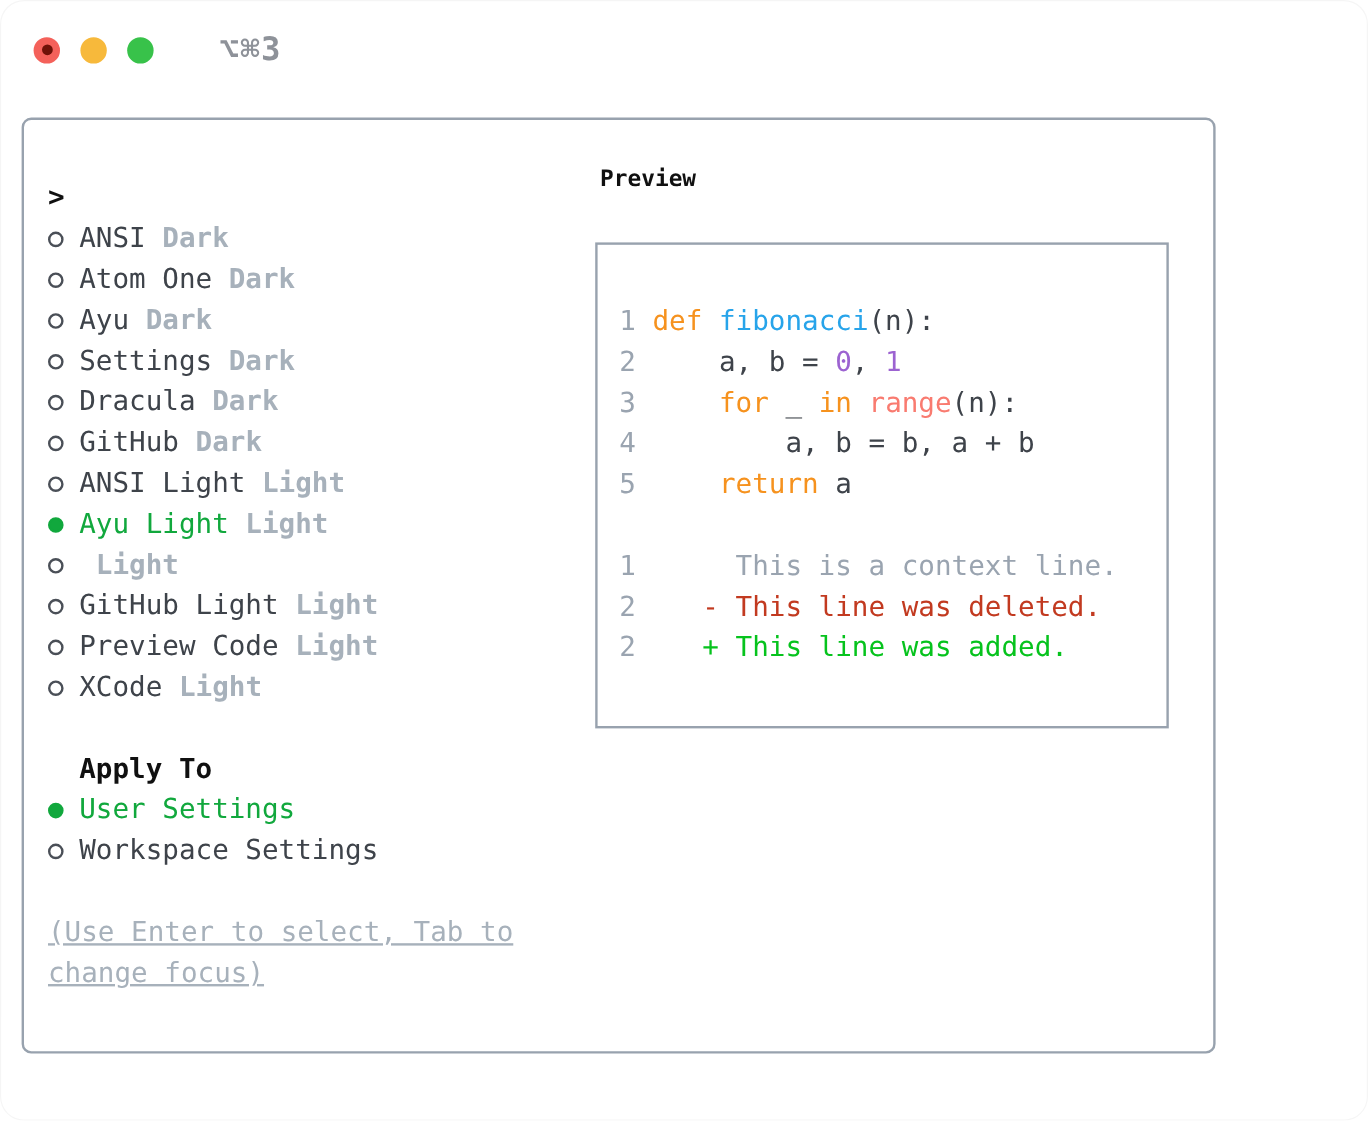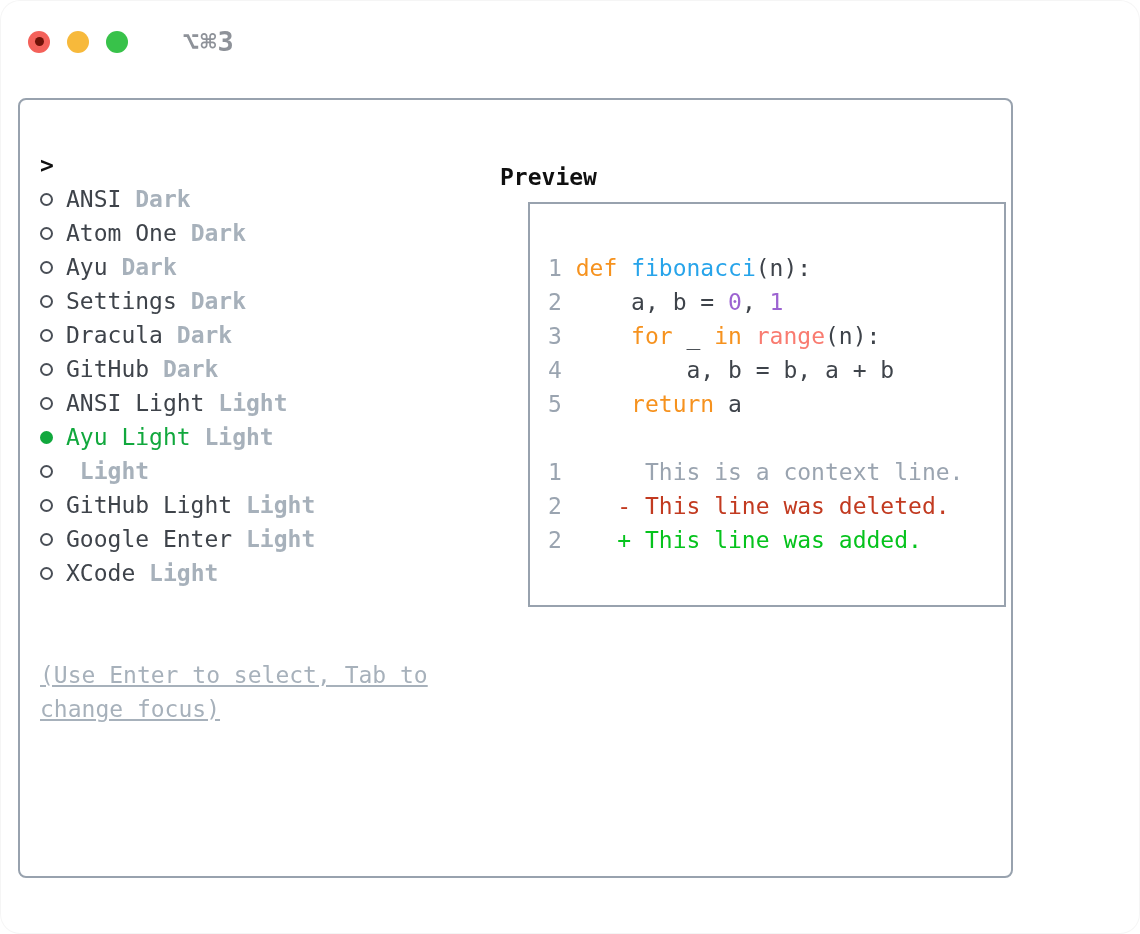--- a/index.html
+++ b/index.html
@@ -47,23 +47,23 @@
   .hdr{font-weight:bold;color:var(--header-text);}
   .marker{font-weight:bold;color:var(--header-text);}
   .radio{width:13px;height:13px;border-radius:50%;border:2px solid #4A4F57;}
   .radio.sel{background:var(--accent-green);border-color:var(--accent-green);}
   .item-name{color:var(--item-text);}
   .item-name.sel{color:var(--accent-green);}
   .item-variant{color:var(--muted-text);font-weight:bold;}
   .spacer{height:34px;}
   .hint{width:420px;color:var(--muted-text);white-space:normal;text-decoration:underline;}
 
-  .preview-title{position:absolute;left:480px;top:60px;height:34px;line-height:34px;font-size:23px;}
+  .preview-title{position:absolute;left:480px;top:32px;height:34px;line-height:34px;font-size:19px;}
   .preview-box{
-    position:absolute;left:508px;top:102px;width:478px;height:405px;
+    position:absolute;left:476px;top:102px;width:478px;height:405px;
     border:2px solid var(--panel-border);background:#fff;
   }
   .preview-box pre{margin:0;padding:47px 0 0 18px;font-family:inherit;font-size:23px;line-height:34px;}
   .ln{color:var(--line-number);}
   .pl{color:var(--item-text);}
   .kw{color:var(--keyword-orange);}
   .fn{color:var(--function-blue);}
   .bi{color:var(--builtin-coral);}
   .num{color:var(--number-purple);}
   .ctx{color:var(--line-number);}
@@ -95,28 +95,34 @@
           <div class="row"><span class="gutter"><span class="radio"></span></span><span class="item-name">ANSI</span><span class="item-variant"> Dark</span></div>
           <div class="row"><span class="gutter"><span class="radio"></span></span><span class="item-name">Atom One</span><span class="item-variant"> Dark</span></div>
           <div class="row"><span class="gutter"><span class="radio"></span></span><span class="item-name">Ayu</span><span class="item-variant"> Dark</span></div>
           <div class="row"><span class="gutter"><span class="radio"></span></span><span class="item-name">Settings</span><span class="item-variant"> Dark</span></div>
           <div class="row"><span class="gutter"><span class="radio"></span></span><span class="item-name">Dracula</span><span class="item-variant"> Dark</span></div>
           <div class="row"><span class="gutter"><span class="radio"></span></span><span class="item-name">GitHub</span><span class="item-variant"> Dark</span></div>
           <div class="row"><span class="gutter"><span class="radio"></span></span><span class="item-name">ANSI Light</span><span class="item-variant"> Light</span></div>
           <div class="row"><span class="gutter"><span class="radio sel"></span></span><span class="item-name sel">Ayu Light</span><span class="item-variant"> Light</span></div>
           <div class="row"><span class="gutter"><span class="radio"></span></span><span class="item-variant"> Light</span></div>
           <div class="row"><span class="gutter"><span class="radio"></span></span><span class="item-name">GitHub Light</span><span class="item-variant"> Light</span></div>
-          <div class="row"><span class="gutter"><span class="radio"></span></span><span class="item-name">Google Enter</span><span class="item-variant"> Light</span></div>
+          <div class="row"><span class="gutter"><span class="radio"></span></span><span class="item-name">Preview Code</span><span class="item-variant"> Light</span></div>
           <div class="row"><span class="gutter"><span class="radio"></span></span><span class="item-name">XCode</span><span class="item-variant"> Light</span></div>
         </div>
 
       <div class="spacer"></div>
 
+      <div class="row">
+        <span class="gutter"></span>
+        <span class="hdr">Apply To</span>
+      </div>
 
       <div id="apply-list">
+          <div class="row"><span class="gutter"><span class="radio sel"></span></span><span class="item-name sel">User Settings</span></div>
+          <div class="row"><span class="gutter"><span class="radio"></span></span><span class="item-name">Workspace Settings</span></div>
         </div>
 
       <div class="spacer"></div>
 
       <div class="hint">(Use Enter to select, Tab to change focus)</div>
     </div>
 
     <div class="preview-title hdr">Preview</div>
 
     <div class="preview-box">

